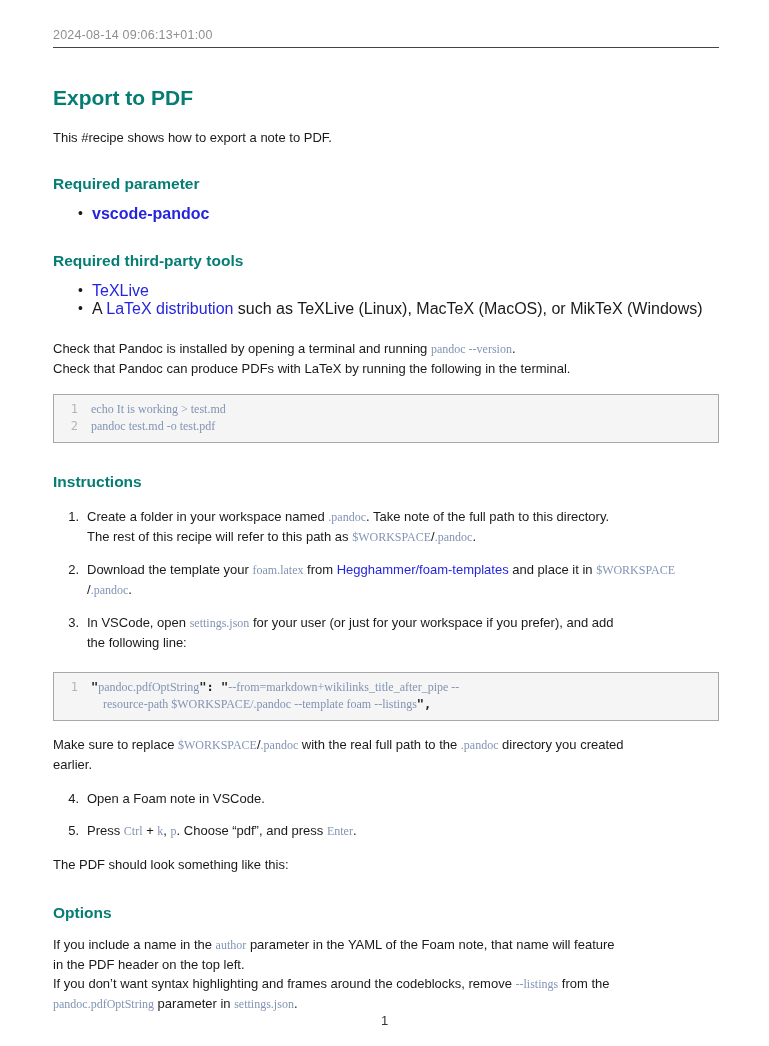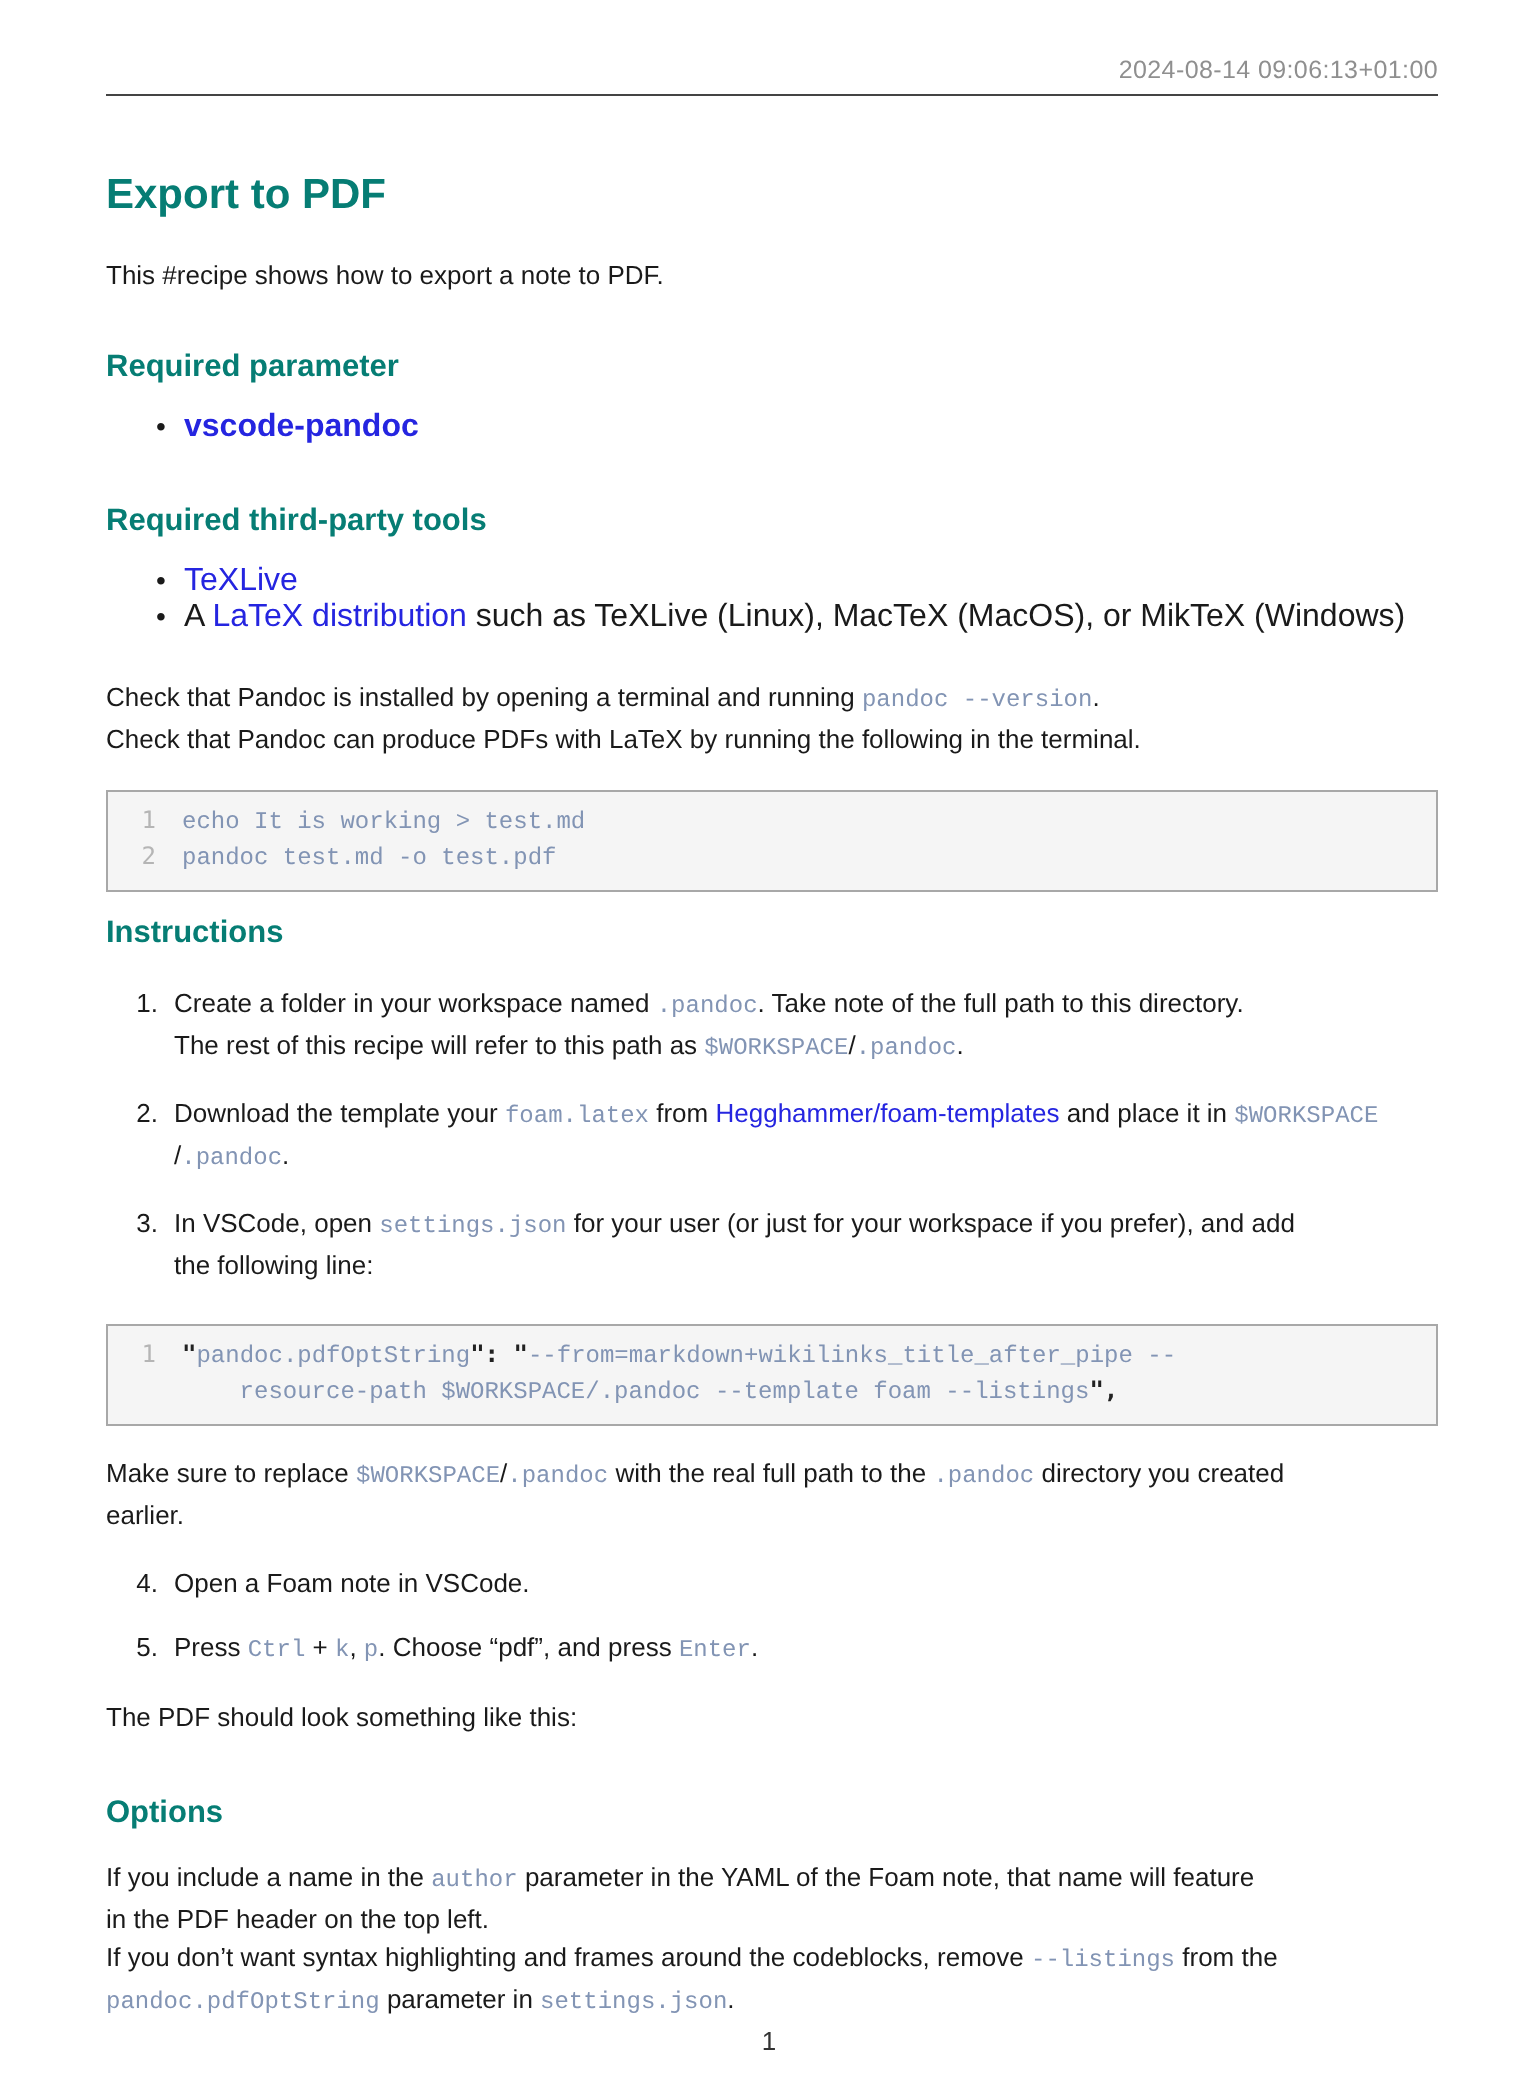--- a/index.html
+++ b/index.html
@@ -7,21 +7,21 @@
     width: 769px; height: 1046px;
     background: #ffffff;
     font-family: "Liberation Sans", sans-serif;
     color: var(--text, #1a1a1a);
     position: relative;
     overflow: hidden;
   }
   .page { position: absolute; left: 53px; top: 0; width: 666px; }
 
   .header { padding-top: 28px; }
-  .date { text-align: right; font-size: 12.5px; color: var(--header-text, #8f8f8f); letter-spacing: 0.2px; }
+  .date { text-align: left; font-size: 12.5px; color: var(--header-text, #8f8f8f); letter-spacing: 0.2px; }
   .rule { border-bottom: 1.3px solid var(--rule, #444); margin-top: 5px; }
 
   h1 { color: var(--accent, #067d74); font-size: 21px; font-weight: 700; margin: 38px 0 0 0; }
   h2 { color: var(--accent, #067d74); font-size: 15.5px; font-weight: 700; margin: 28px 0 0 0; }
 
   p.body { font-size: 13px; line-height: 19px; margin: 18px 0 0 0; }
 
   ul.bullets { list-style: none; margin: 12px 0 0 0; padding: 0; }
   ul.bullets li { position: relative; padding-left: 39px; font-size: 16px; line-height: 18.5px; }
   ul.bullets li::before { content: "\2022"; position: absolute; left: 25px; top: -1px; font-size: 14px; }
@@ -36,21 +36,21 @@
     border: 1px solid var(--codeblock-border, #a8a8a8);
     padding: 6px 0 7px 0;
     font-family: "DejaVu Sans Mono", monospace;
     font-size: 12px; line-height: 17px;
   }
   .codeline-row { display: flex; white-space: pre; }
   .lineno { width: 24px; text-align: right; margin-right: 13px; color: var(--line-number, #b5b5b5); flex: none; }
   .codetext { flex: 1 1 auto; }
 
   .seg-p { color: inherit; }
-  .seg-c { font-family: Liberation Mono, monospace; color: var(--code, #8294b4); font-size: 12px; }
+  .seg-c { font-family: Liberation Serif, serif; color: var(--code, #8294b4); font-size: 12px; }
   .codeblock .seg-c { font-size: 12px; }
   .seg-q { font-family: "DejaVu Sans Mono", monospace; color: var(--code-punct, #222); font-weight: 700; font-size: 12px; }
   .seg-l { color: var(--link, #2525e0); }
   .seg-bl { color: var(--link, #2525e0); font-weight: 700; }
 
   .pageno { position: absolute; bottom: 18px; left: 0; width: 769px; text-align: center; font-size: 13px; color: #333; }
 </style>
 </head>
 <body>
 
@@ -76,21 +76,21 @@
     <li><span class="seg-p">A </span><span class="seg-l">LaTeX distribution</span><span class="seg-p"> such as TeXLive (Linux), MacTeX (MacOS), or MikTeX (Windows)</span></li>
   </ul>
 
   <p class="body" style="margin-top:20px"><span class="seg-p">Check that Pandoc is installed by opening a terminal and running </span><span class="seg-c">pandoc --version</span><span class="seg-p">.</span><br><span class="seg-p">Check that Pandoc can produce PDFs with LaTeX by running the following in the terminal.</span></p>
 
   <div class="codeblock">
       <div class="codeline-row"><span class="lineno">1</span><span class="codetext"><span class="seg-c">echo It is working &gt; test.md</span></span></div>
       <div class="codeline-row"><span class="lineno">2</span><span class="codetext"><span class="seg-c">pandoc test.md -o test.pdf</span></span></div>
     </div>
 
-  <h2 style="margin-top:12px">Instructions</h2>
+  <h2 style="margin-top:30px">Instructions</h2>
 
   <div>
     <div class="olitem" style="margin-top:16px">
       <span class="olnum">1.</span>
       <span class="oltext"><span class="seg-p">Create a folder in your workspace named </span><span class="seg-c">.pandoc</span><span class="seg-p">. Take note of the full path to this directory.</span><br><span class="seg-p">The rest of this recipe will refer to this path as </span><span class="seg-c">$WORKSPACE</span><span class="seg-p">/</span><span class="seg-c">.pandoc</span><span class="seg-p">.</span></span>
     </div>
     <div class="olitem">
       <span class="olnum">2.</span>
       <span class="oltext"><span class="seg-p">Download the template your </span><span class="seg-c">foam.latex</span><span class="seg-p"> from </span><span class="seg-l">Hegghammer/foam-templates</span><span class="seg-p"> and place it in </span><span class="seg-c">$WORKSPACE</span><br><span class="seg-p">/</span><span class="seg-c">.pandoc</span><span class="seg-p">.</span></span>
     </div>

